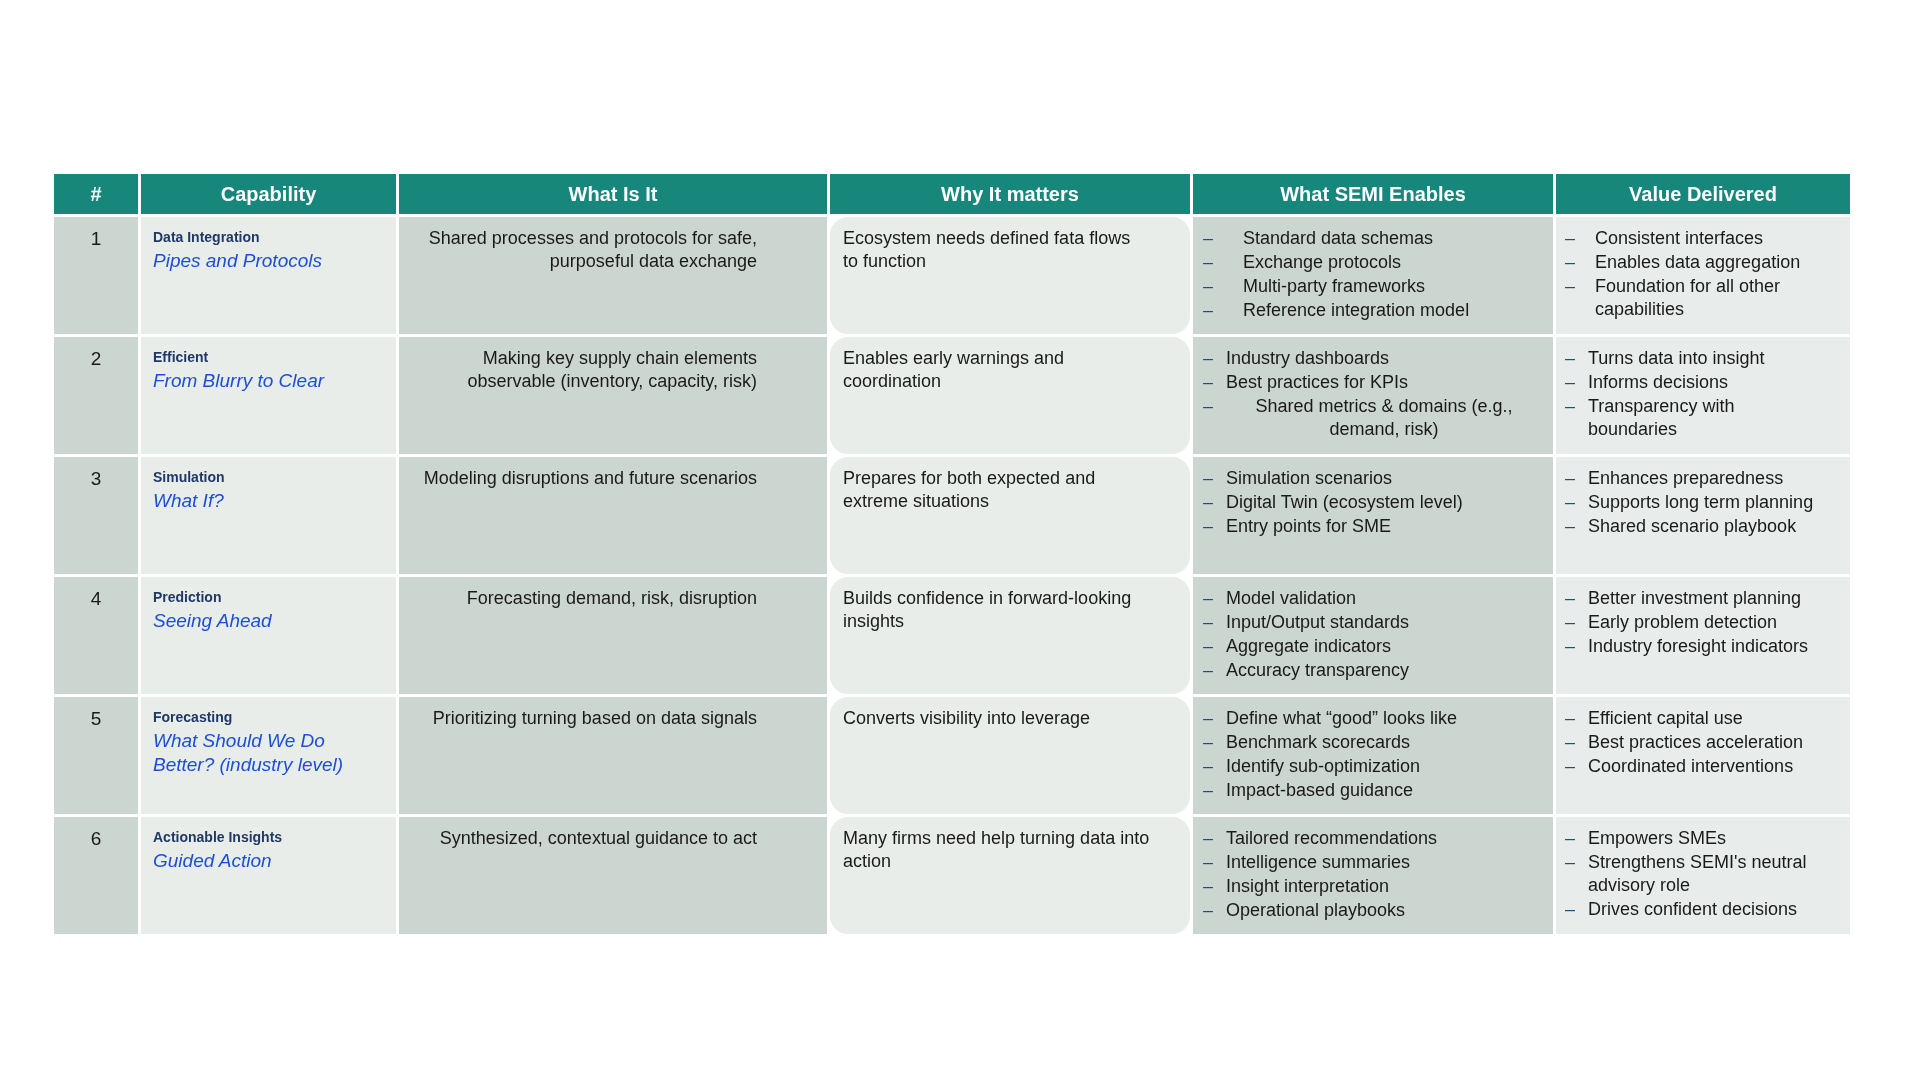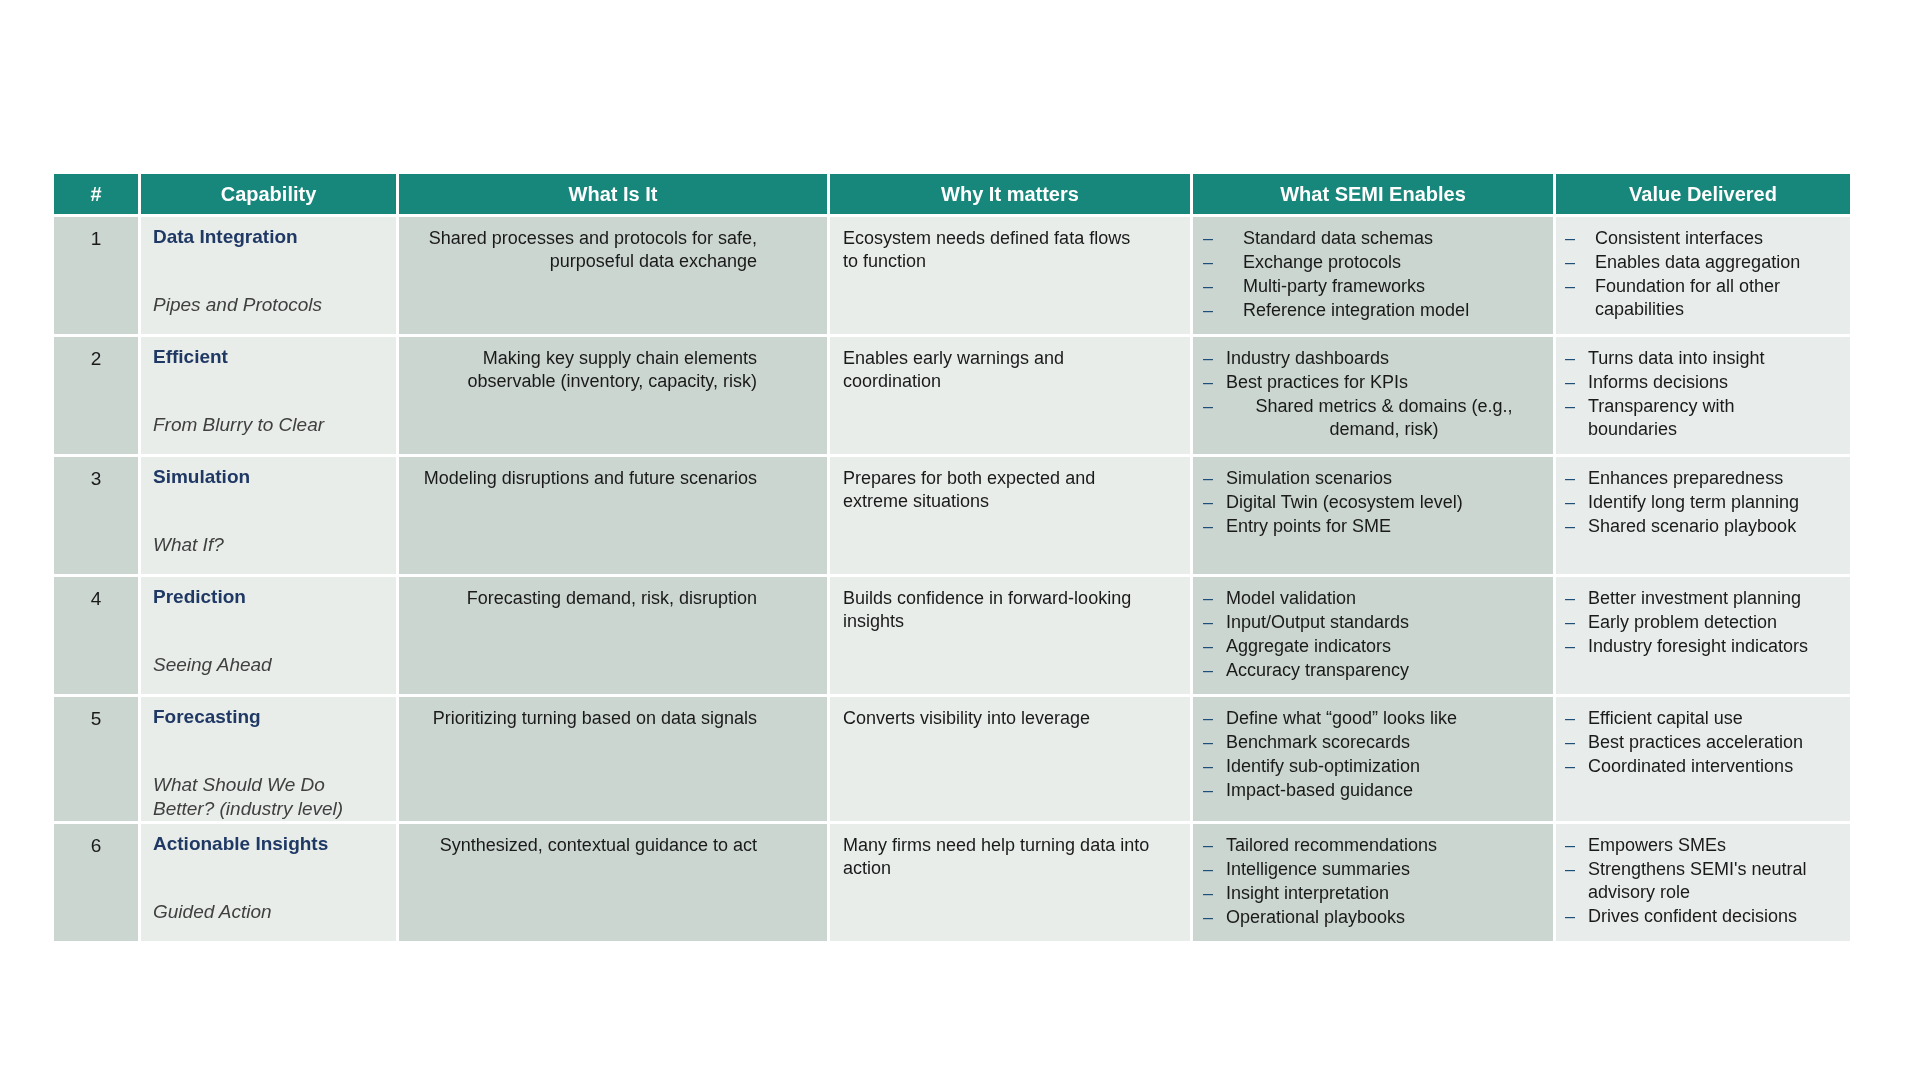--- a/index.html
+++ b/index.html
@@ -48,39 +48,39 @@
     text-align: center;
     padding-top: 10px;
     font-size: 19px;
   }
   td.col-cap {
     background: #E8EDEA;
     padding: 8px 8px 0 12px;
   }
   .cap-title {
     font-weight: bold;
-    font-size: 19px;
+    font-size: 14px;
     line-height: 24px;
     color: #1F3864;
   }
   .cap-sub {
     font-style: italic;
     font-size: 19px;
     line-height: 24px;
-    color: #404040;
-    margin-top: 44px;
+    color: #1d4ed8;
   }
   td.col-what {
     background: #CCD6D1;
     padding: 10px 70px 0 14px;
     text-align: right;
   }
   td.col-why {
     background: #E8EDEA;
     padding: 10px 40px 0 13px;
+    border-radius: 18px;
   }
   td.col-semi {
     background: #CBD6D0;
     padding: 10px 8px 0 10px;
   }
   td.col-value {
     background: #E8EDEB;
     padding: 10px 6px 0 9px;
   }
   .bullet-list { display: block; }
@@ -236,21 +236,21 @@
             </div>
     </td>
     <td class="col-value">
       <div class="bullet-list">
               <div class="li">
                 <span class="dash">–</span>
                 <span class="li-text">Enhances preparedness</span>
               </div>
               <div class="li">
                 <span class="dash">–</span>
-                <span class="li-text">Identify long term planning</span>
+                <span class="li-text">Supports long term planning</span>
               </div>
               <div class="li">
                 <span class="dash">–</span>
                 <span class="li-text">Shared scenario playbook</span>
               </div>
             </div>
     </td>
   </tr>
 
   <tr>

